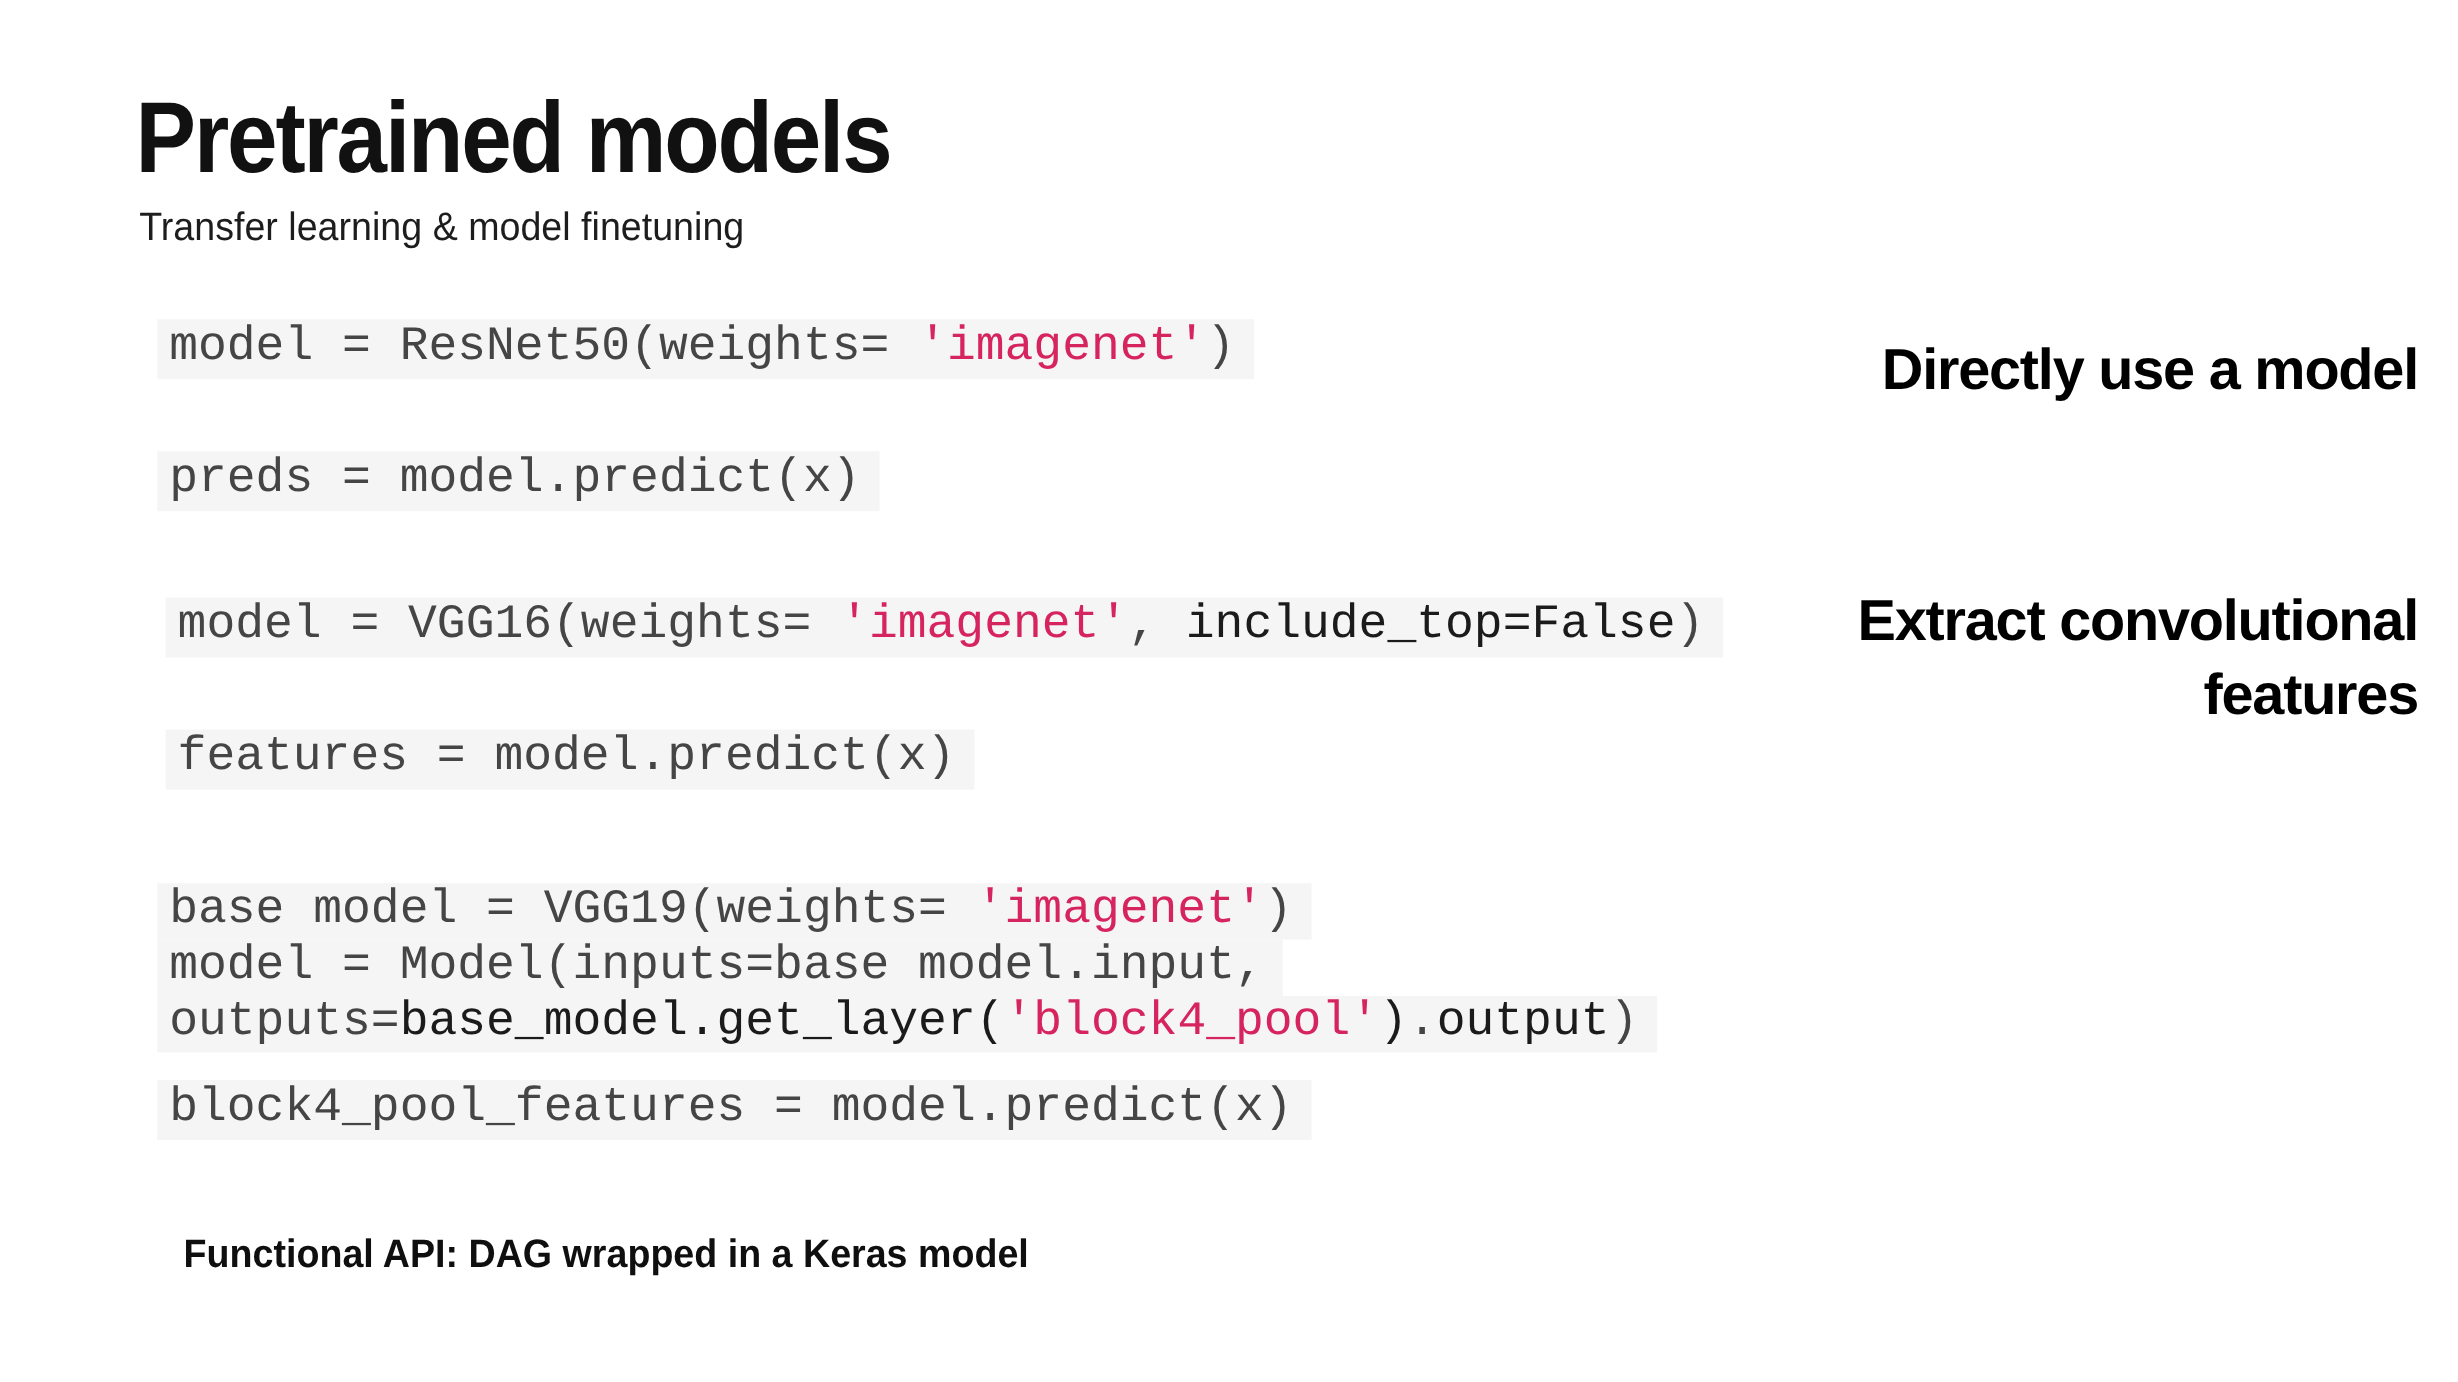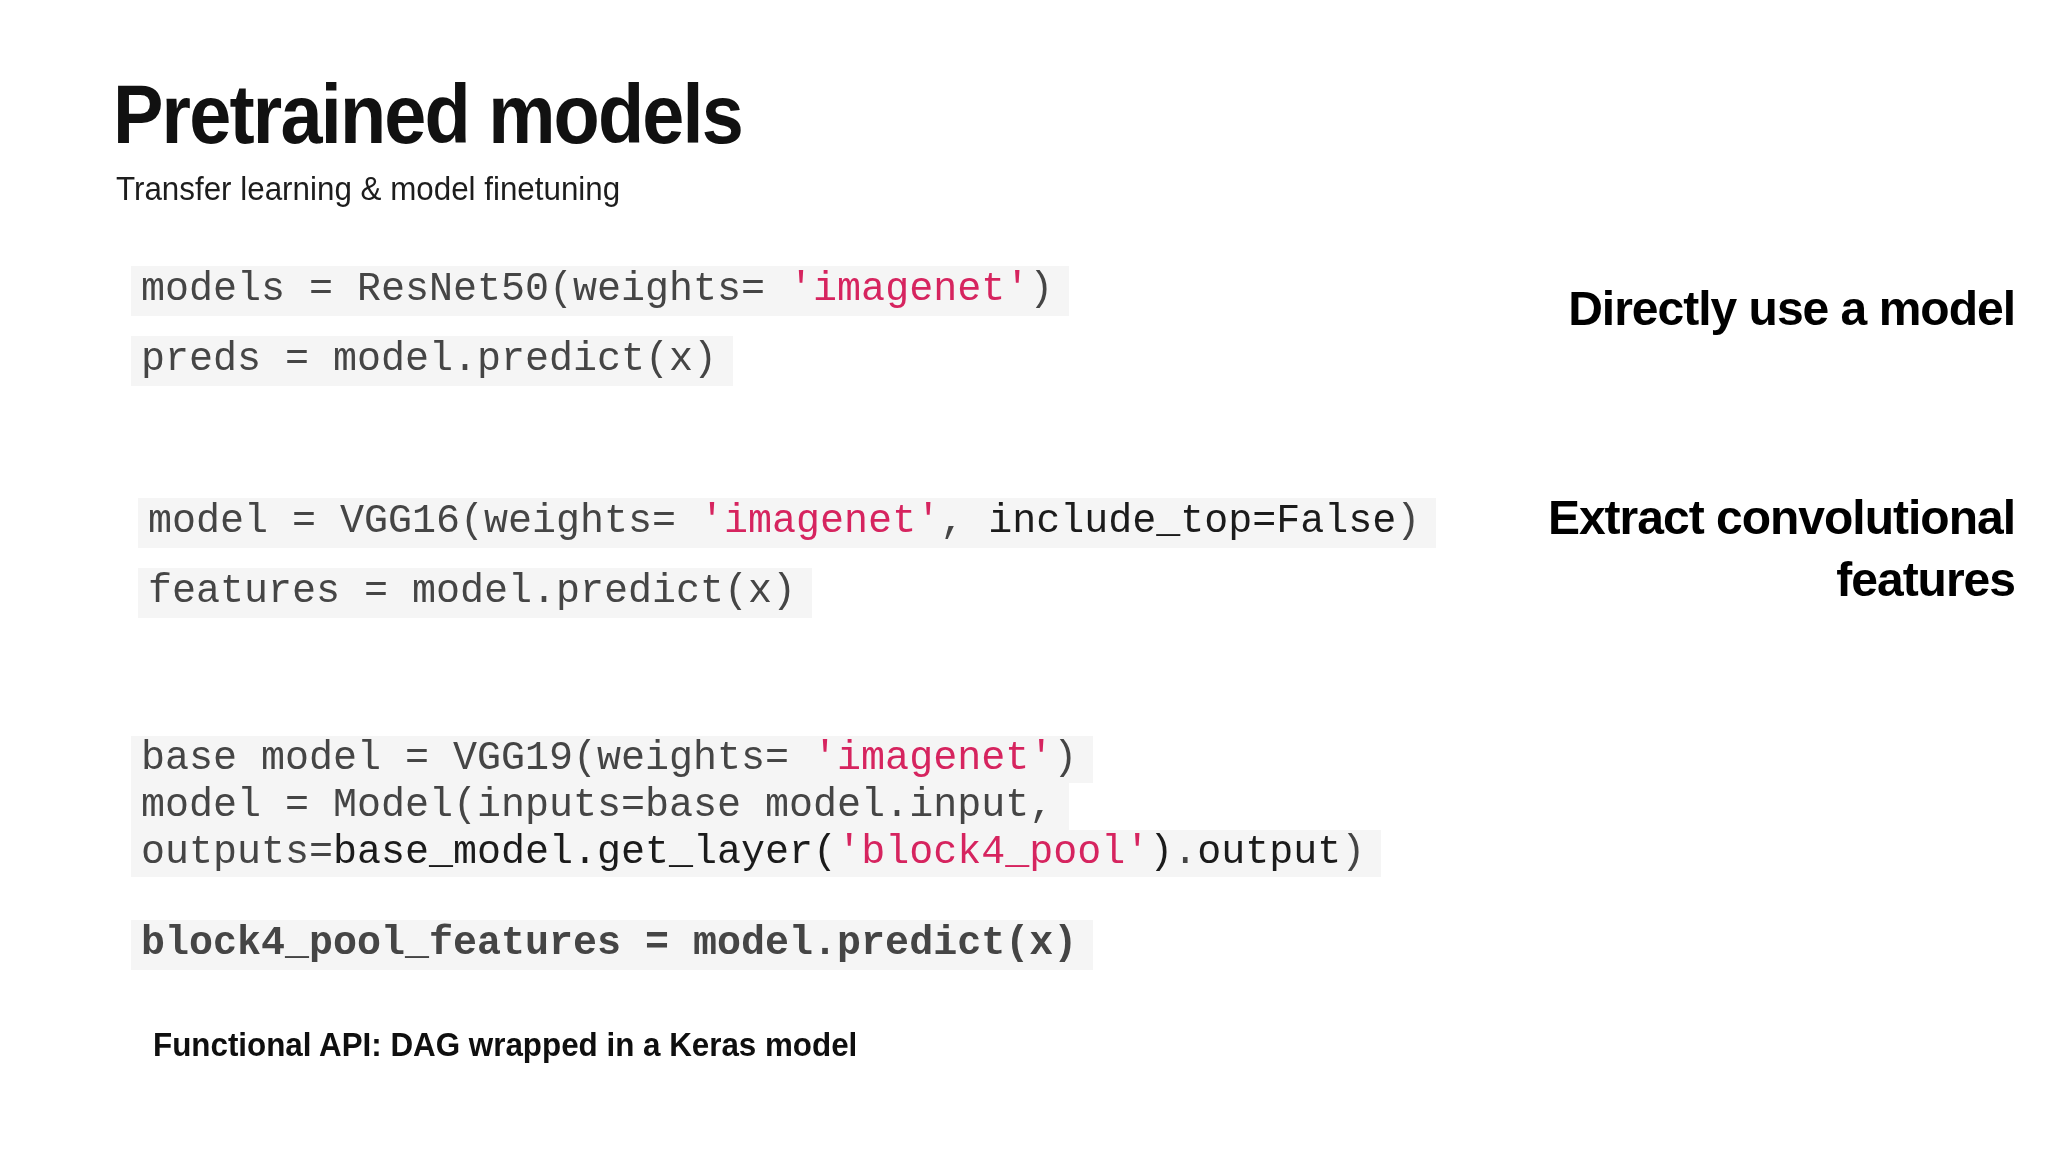--- a/index.html
+++ b/index.html
@@ -45,31 +45,31 @@
     font-size: 40px;
     white-space: nowrap;
   }
   .code-line { width: fit-content; }
   .code-line-bg {
     display: inline-block;
     background: var(--code-bg, #f5f5f5);
     padding: 3px 16px 5px 10px;
     line-height: 42px;
   }
-  .block-spaced .code-line + .code-line { margin-top: 20px; }
+  .block-spaced .code-line + .code-line { margin-top: 60px; }
   .block-tight .code-line-bg { padding: 1px 16px 2px 10px; line-height: 44px; }
   .seg-plain { color: var(--code-text, #454545); }
   .seg-pink { color: var(--accent, #d6245f); }
   .seg-bold { color: var(--code-bold, #1b1b1b); font-weight: normal; }
   .seg-boldpink { color: var(--accent, #d6245f); font-weight: normal; }
 
   #block1 { left: 131px; top: 266px; }
   #block2 { left: 138px; top: 498px; }
   #block3 { left: 131px; top: 736px; }
-  #block4 { left: 131px; top: 920px; font-weight: bold; }
+  #block4 { left: 131px; top: 900px; }
 
   
   .footer-note {
     position: absolute;
     left: 153px;
     top: 1026px;
     font-size: 33px;
     font-weight: bold;
     color: #0f0f0f;
     transform: scaleX(0.95);
@@ -96,21 +96,21 @@
 </head>
 <body>
 
 <div class="slide">
 
   <div class="title">Pretrained models</div>
 
   <div class="subtitle">Transfer learning &amp; model finetuning</div>
 
   <div id="block1" class="code-block block-spaced">
-      <div class="code-line"><span class="code-line-bg"><span class="seg-plain">models = ResNet50(weights= </span><span class="seg-pink">'imagenet'</span><span class="seg-plain">)</span></span></div>
+      <div class="code-line"><span class="code-line-bg"><span class="seg-plain">model = ResNet50(weights= </span><span class="seg-pink">'imagenet'</span><span class="seg-plain">)</span></span></div>
       <div class="code-line"><span class="code-line-bg"><span class="seg-plain">preds = model.predict(x)</span></span></div>
     </div>
 
   <div id="block2" class="code-block block-spaced">
       <div class="code-line"><span class="code-line-bg"><span class="seg-plain">model = VGG16(weights= </span><span class="seg-pink">'imagenet'</span><span class="seg-plain">, </span><span class="seg-bold">include_top=False</span><span class="seg-plain">)</span></span></div>
       <div class="code-line"><span class="code-line-bg"><span class="seg-plain">features = model.predict(x)</span></span></div>
     </div>
 
   <div id="block3" class="code-block block-tight">
       <div class="code-line"><span class="code-line-bg"><span class="seg-plain">base model = VGG19(weights= </span><span class="seg-pink">'imagenet'</span><span class="seg-plain">)</span></span></div>

